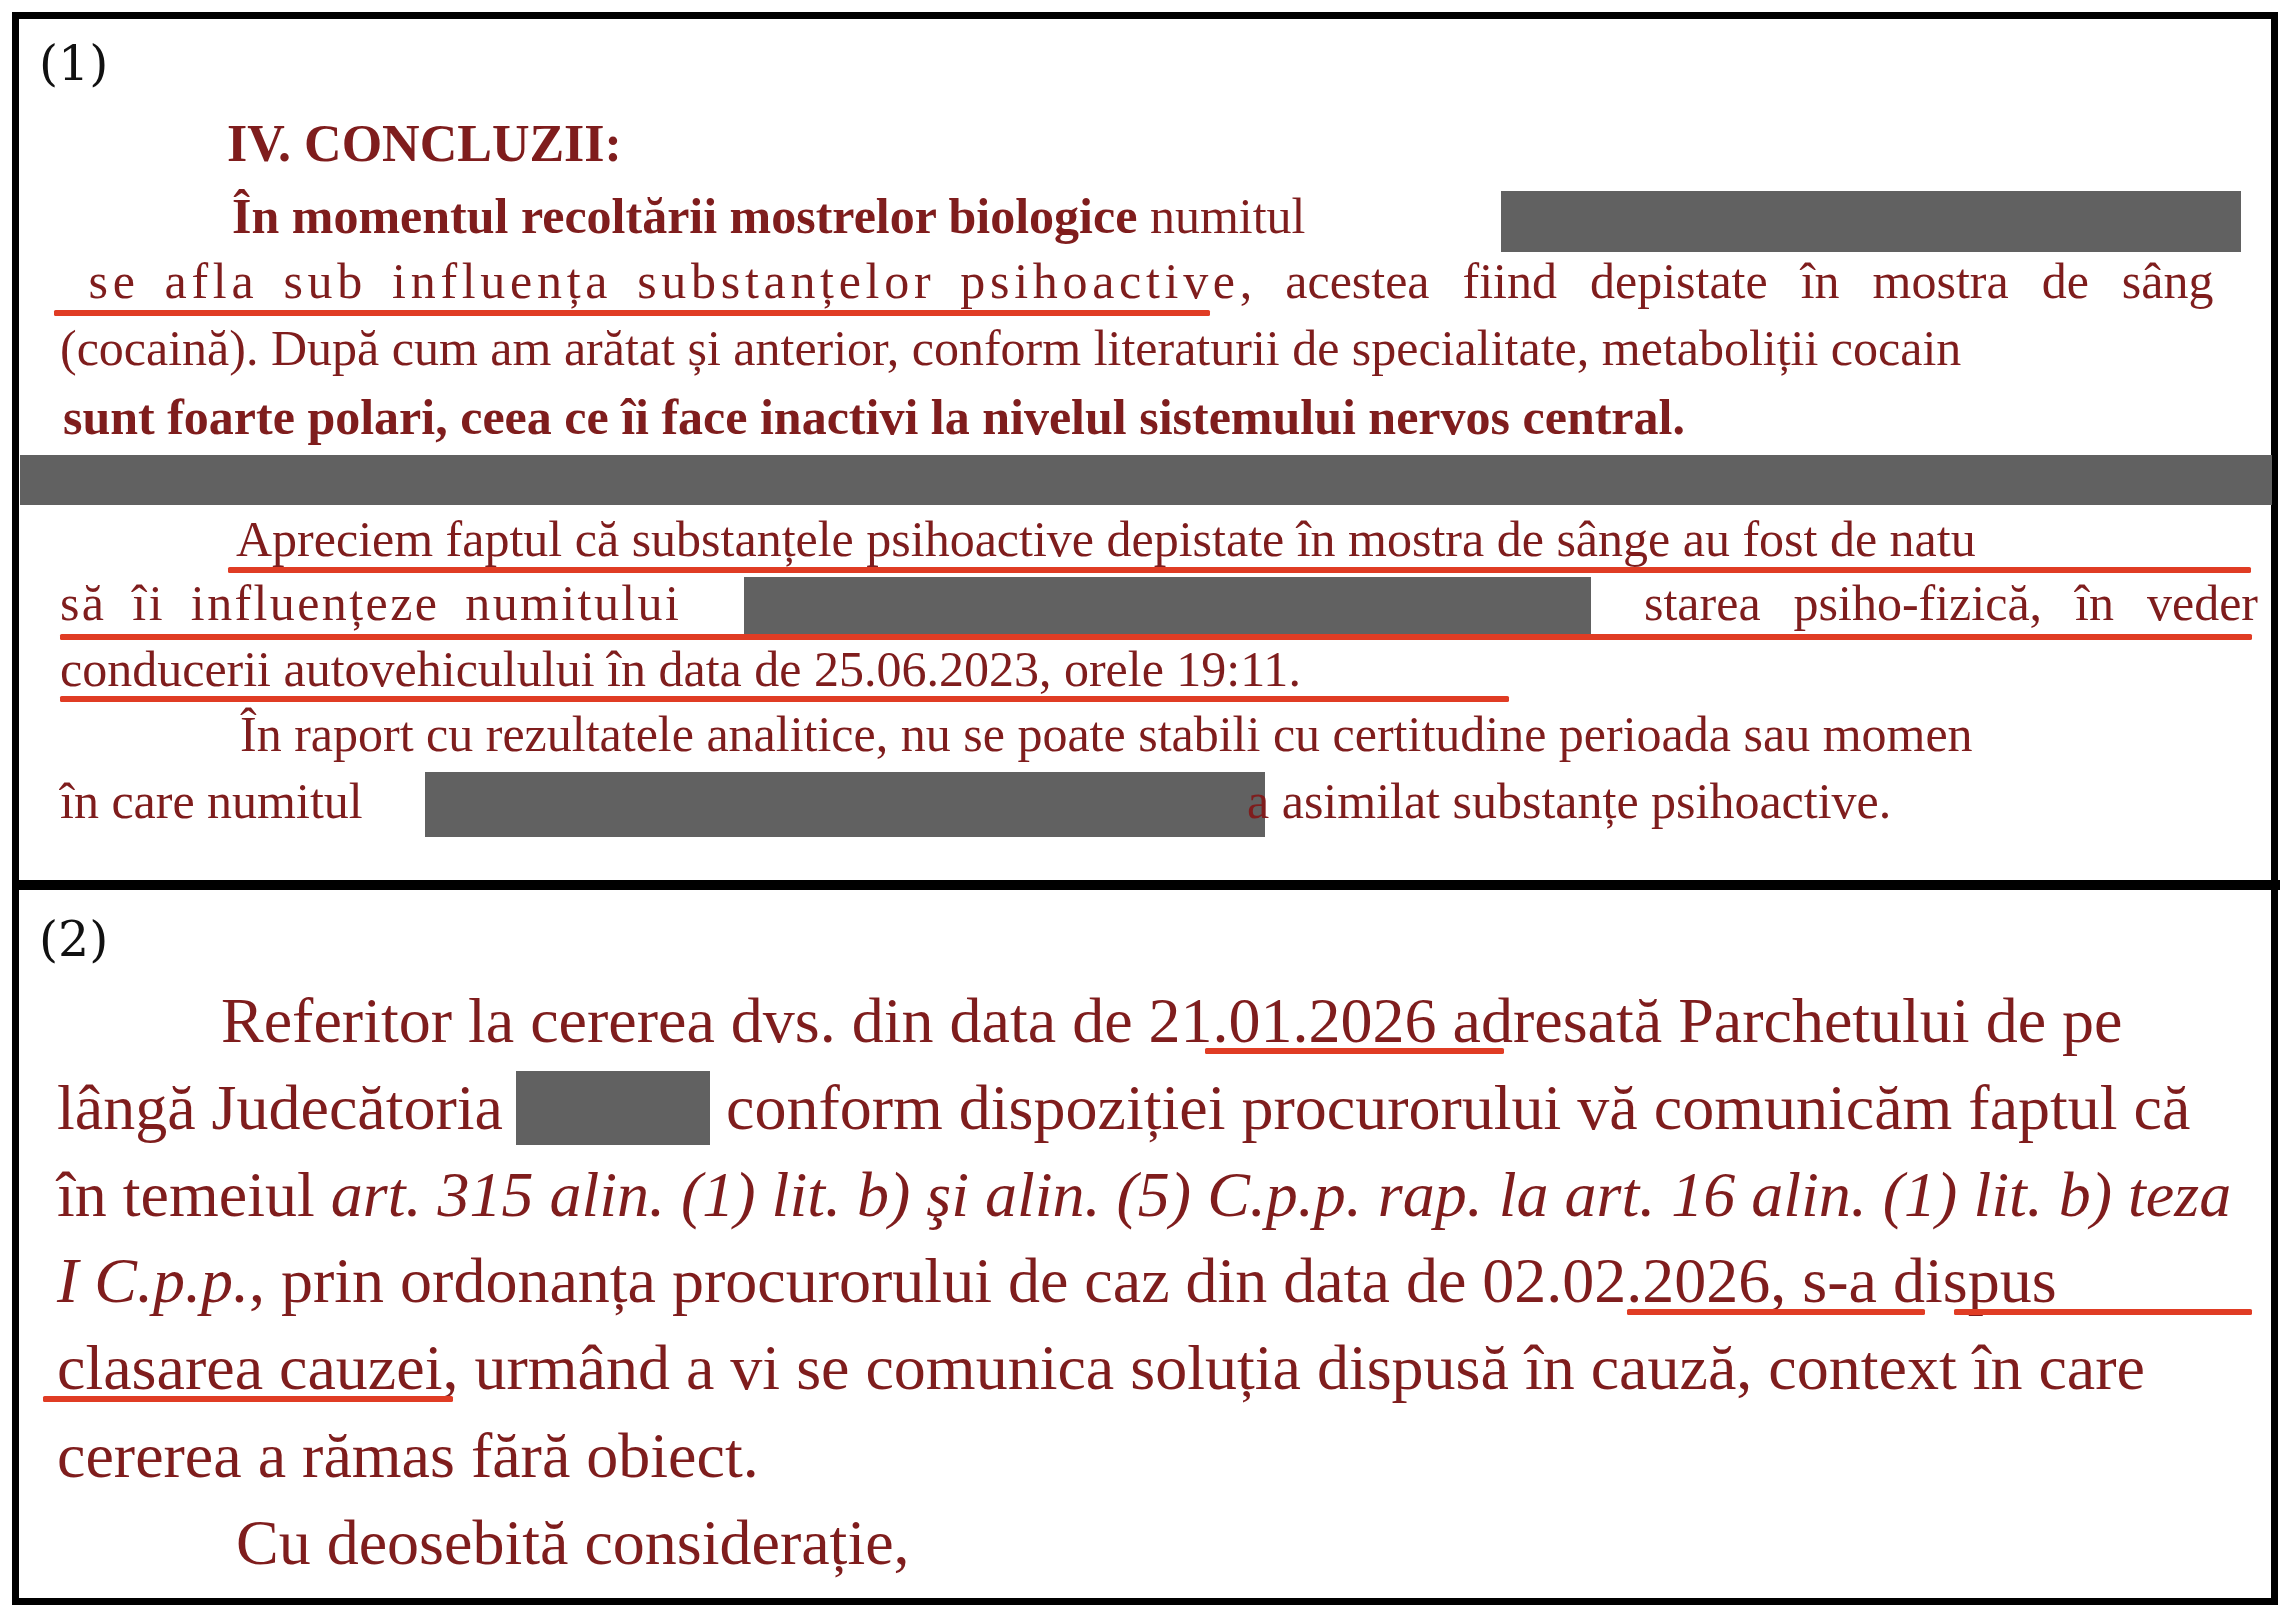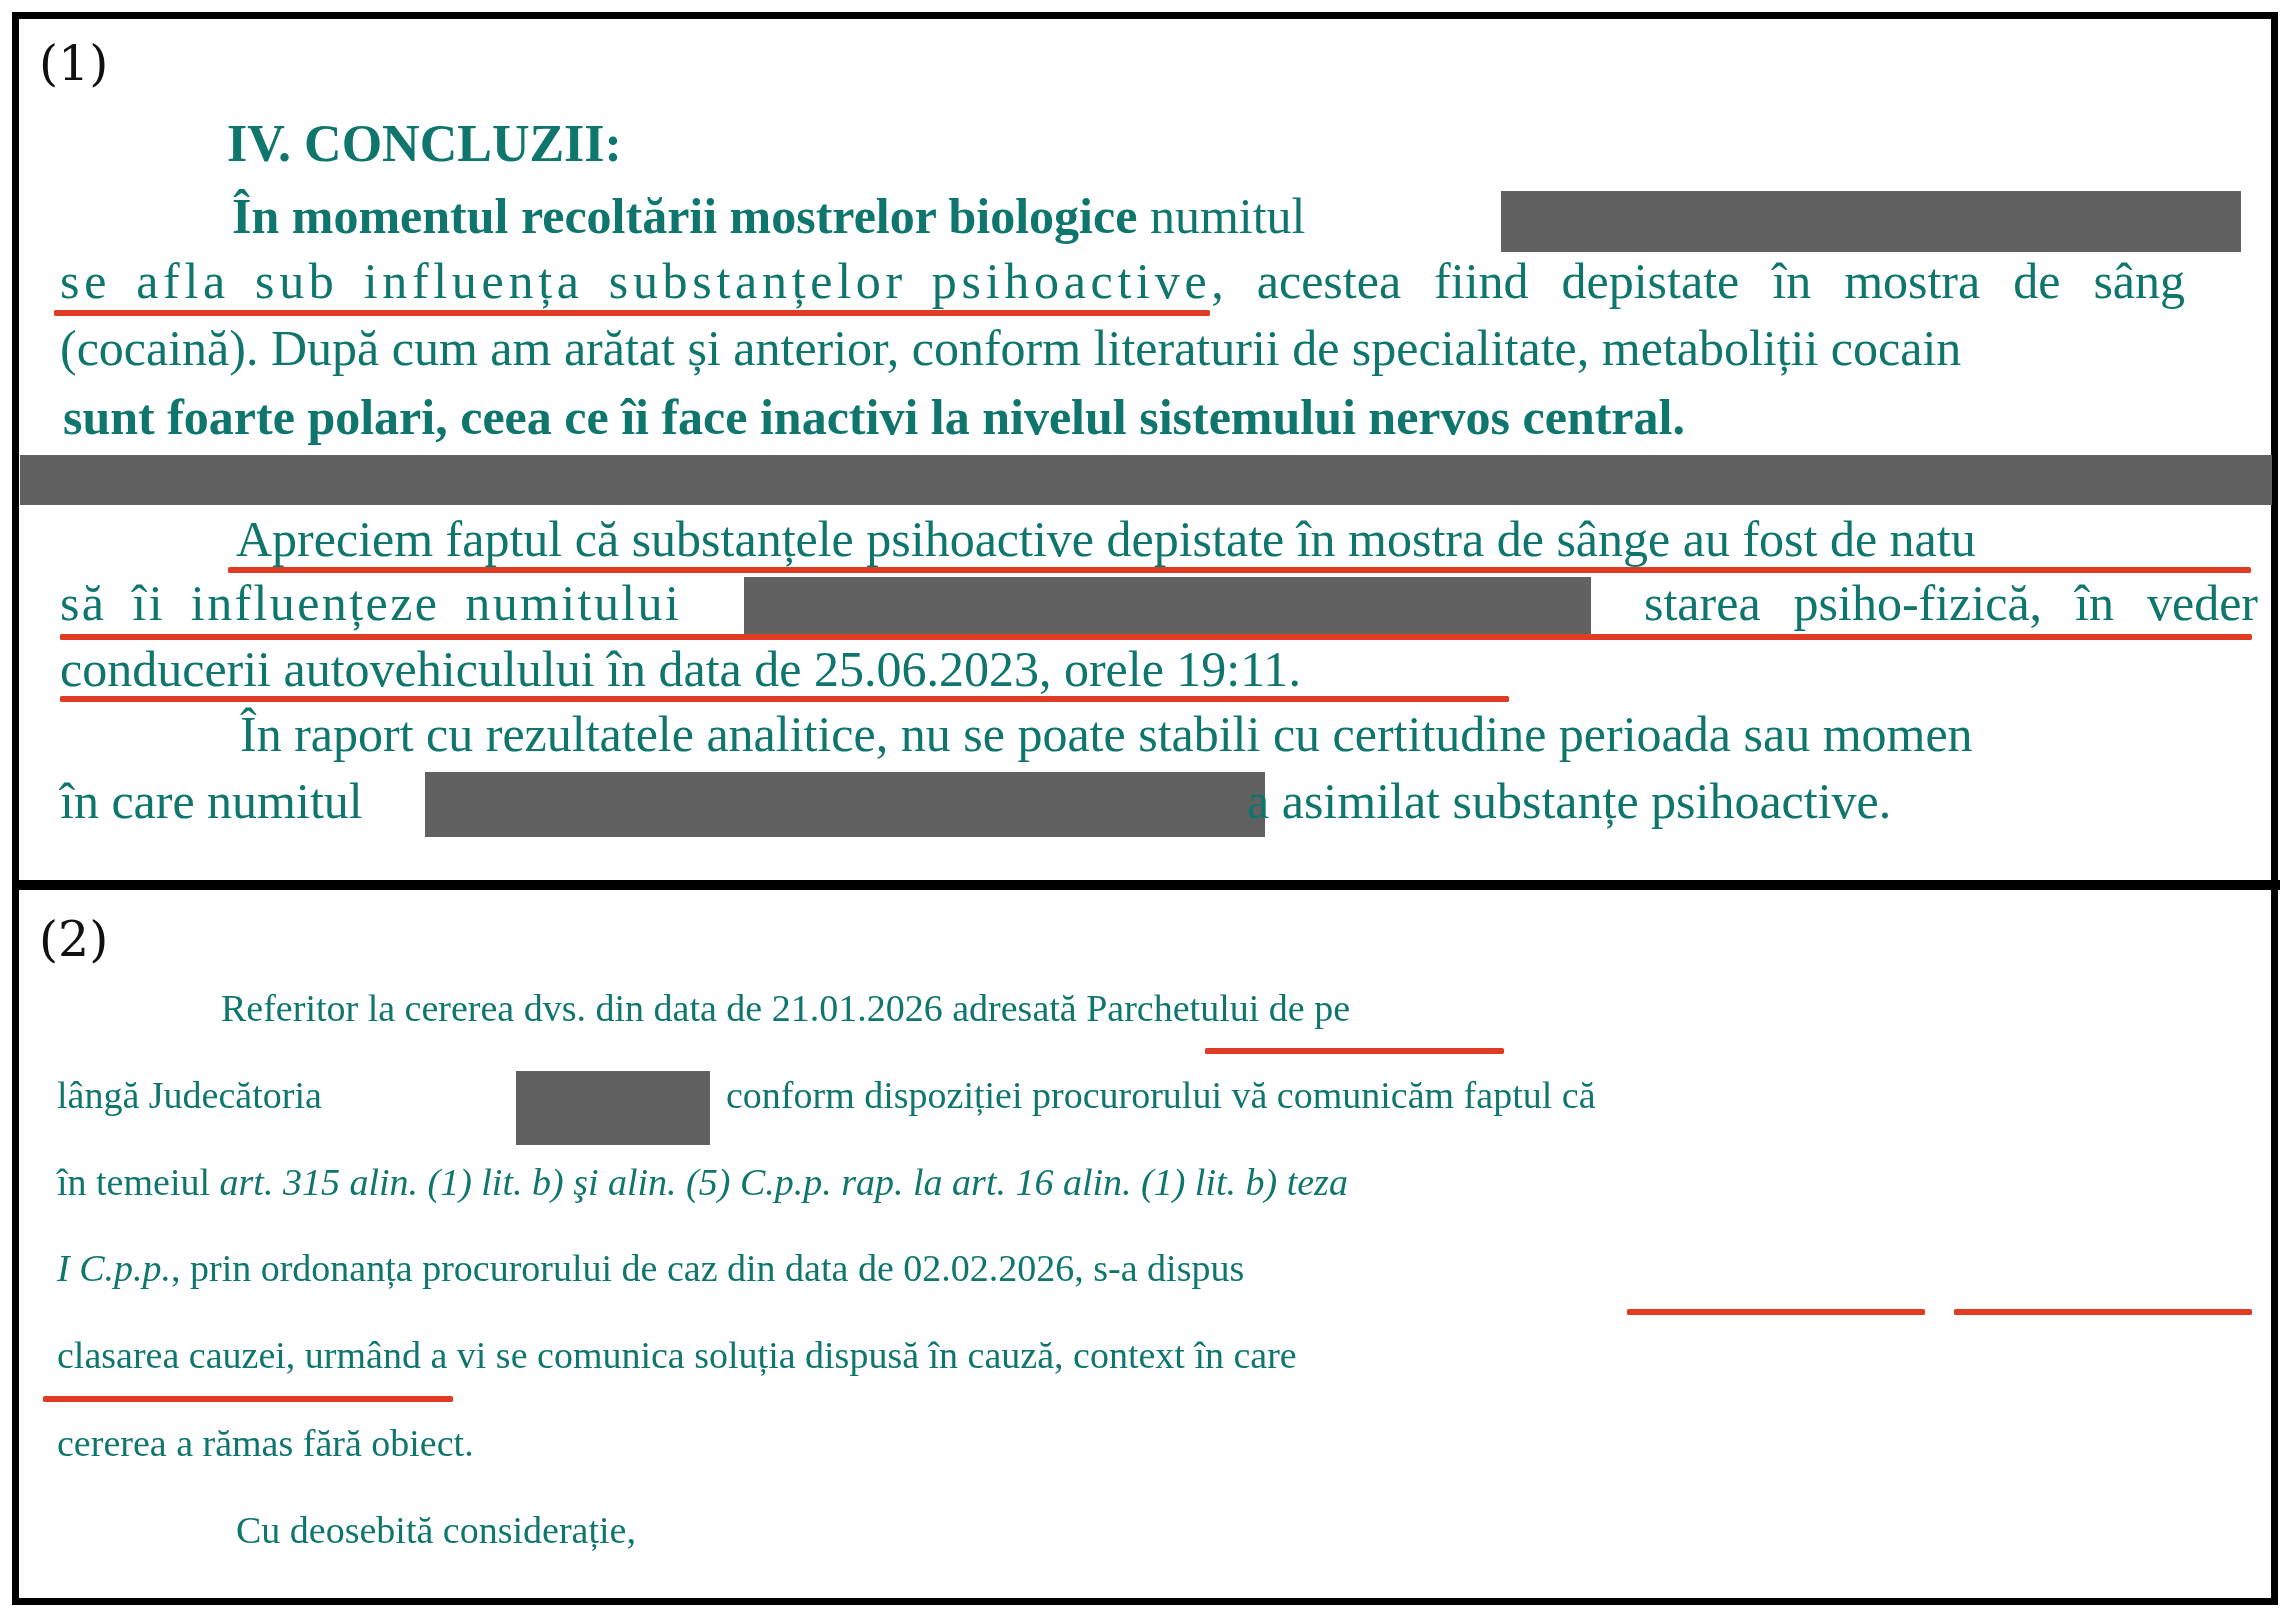--- a/index.html
+++ b/index.html
@@ -6,25 +6,25 @@
   body { width: 2295px; height: 1620px; position: relative; overflow: hidden; }
   .frame {
     position: absolute; left: 11.8px; top: 11.8px; width: 2252px; height: 1579px;
     border: 7.9px solid #000; background: #fff;
   }
   .divider { position: absolute; left: 11.8px; width: 2268px; top: 880px; height: 9.5px; background: #000; }
   .panel-label {
     position: absolute; font-family: "DejaVu Serif", serif; font-size: 49px; color: #111; line-height: 1;
   }
   .ln {
-    position: absolute; white-space: nowrap; color: #0f766e;
-    font-family: "Liberation Serif", serif; line-height: 1;
+    position: absolute; white-space: nowrap; color: #7f1d1d;
+    font-family: "Liberation Serif", serif; line-height: 1; text-align: center;
   }
   .p1 { font-size: 50px; transform-origin: left top; }
-  .p2 { font-size: 38px; transform-origin: left top; }
+  .p2 { font-size: 64px; transform-origin: left top; }
   .bold { font-weight: bold; }
   .it { font-style: italic; margin-top: 24px; }
   .redact { position: absolute; background: #616161; }
   .uline { position: absolute; height: 6.3px; background: #E03C24; border-radius: 1.6px; }
 </style>
 </head>
 <body>
 
 <div class="frame"></div>
 <div class="divider"></div>

